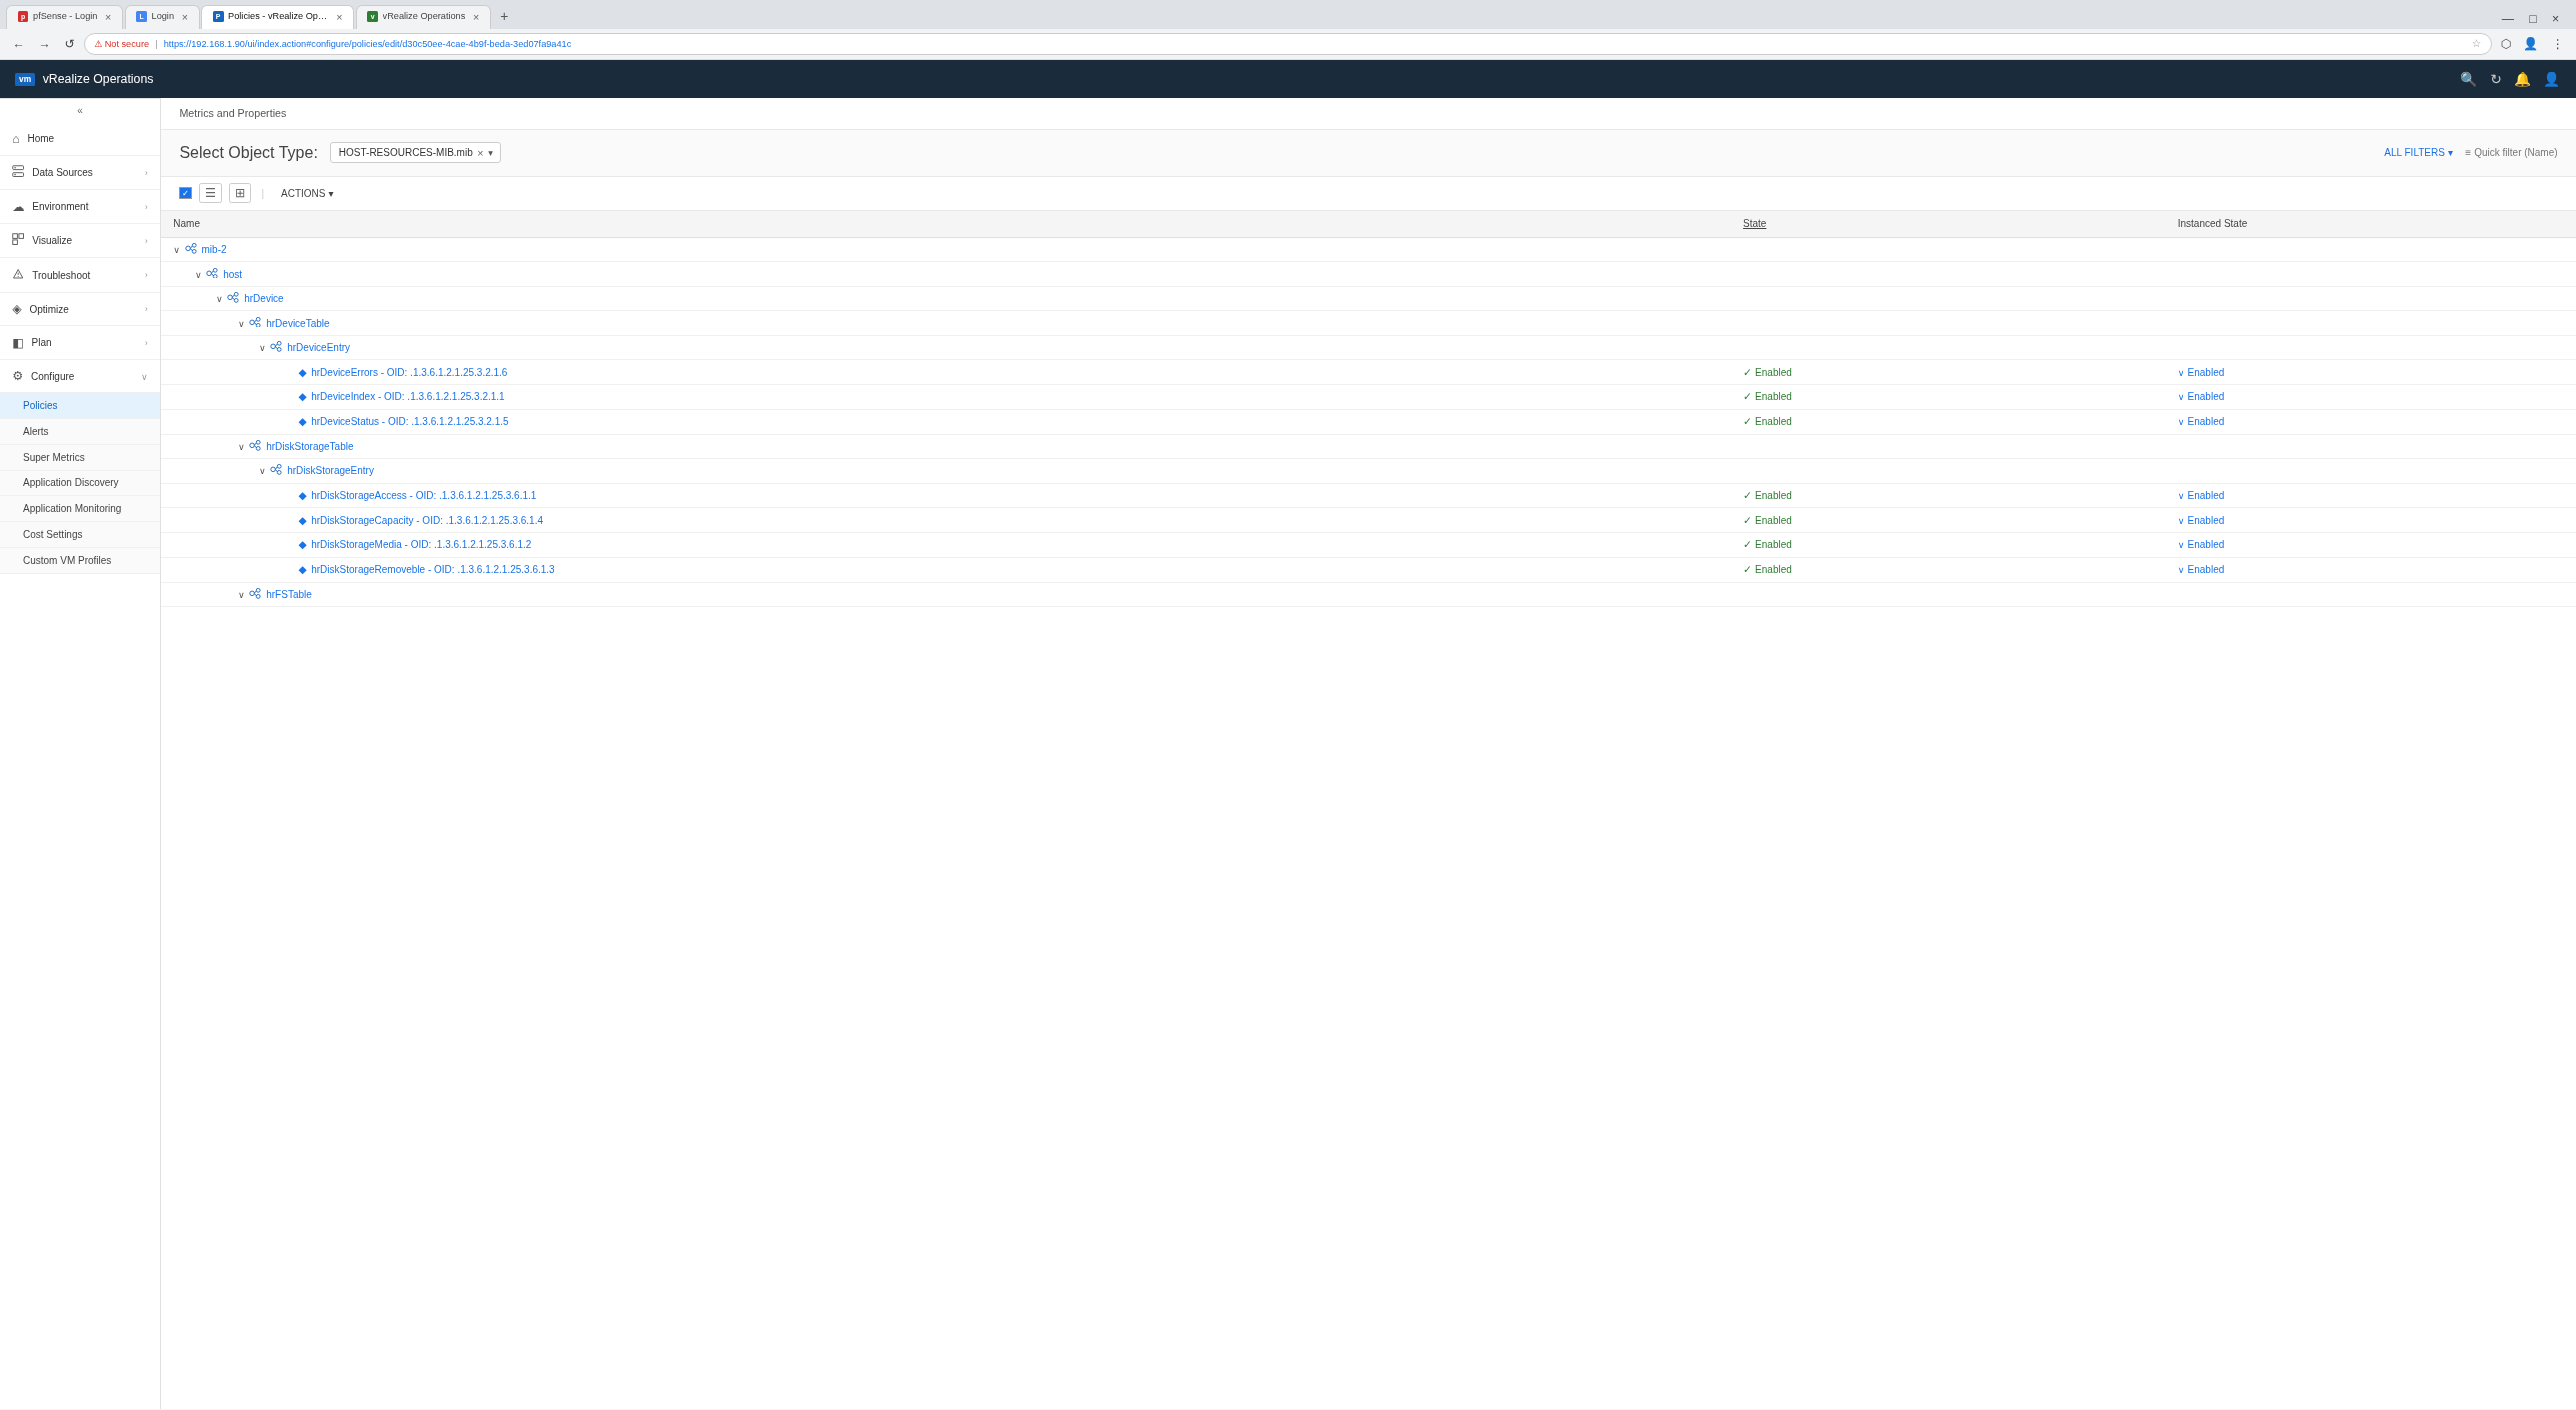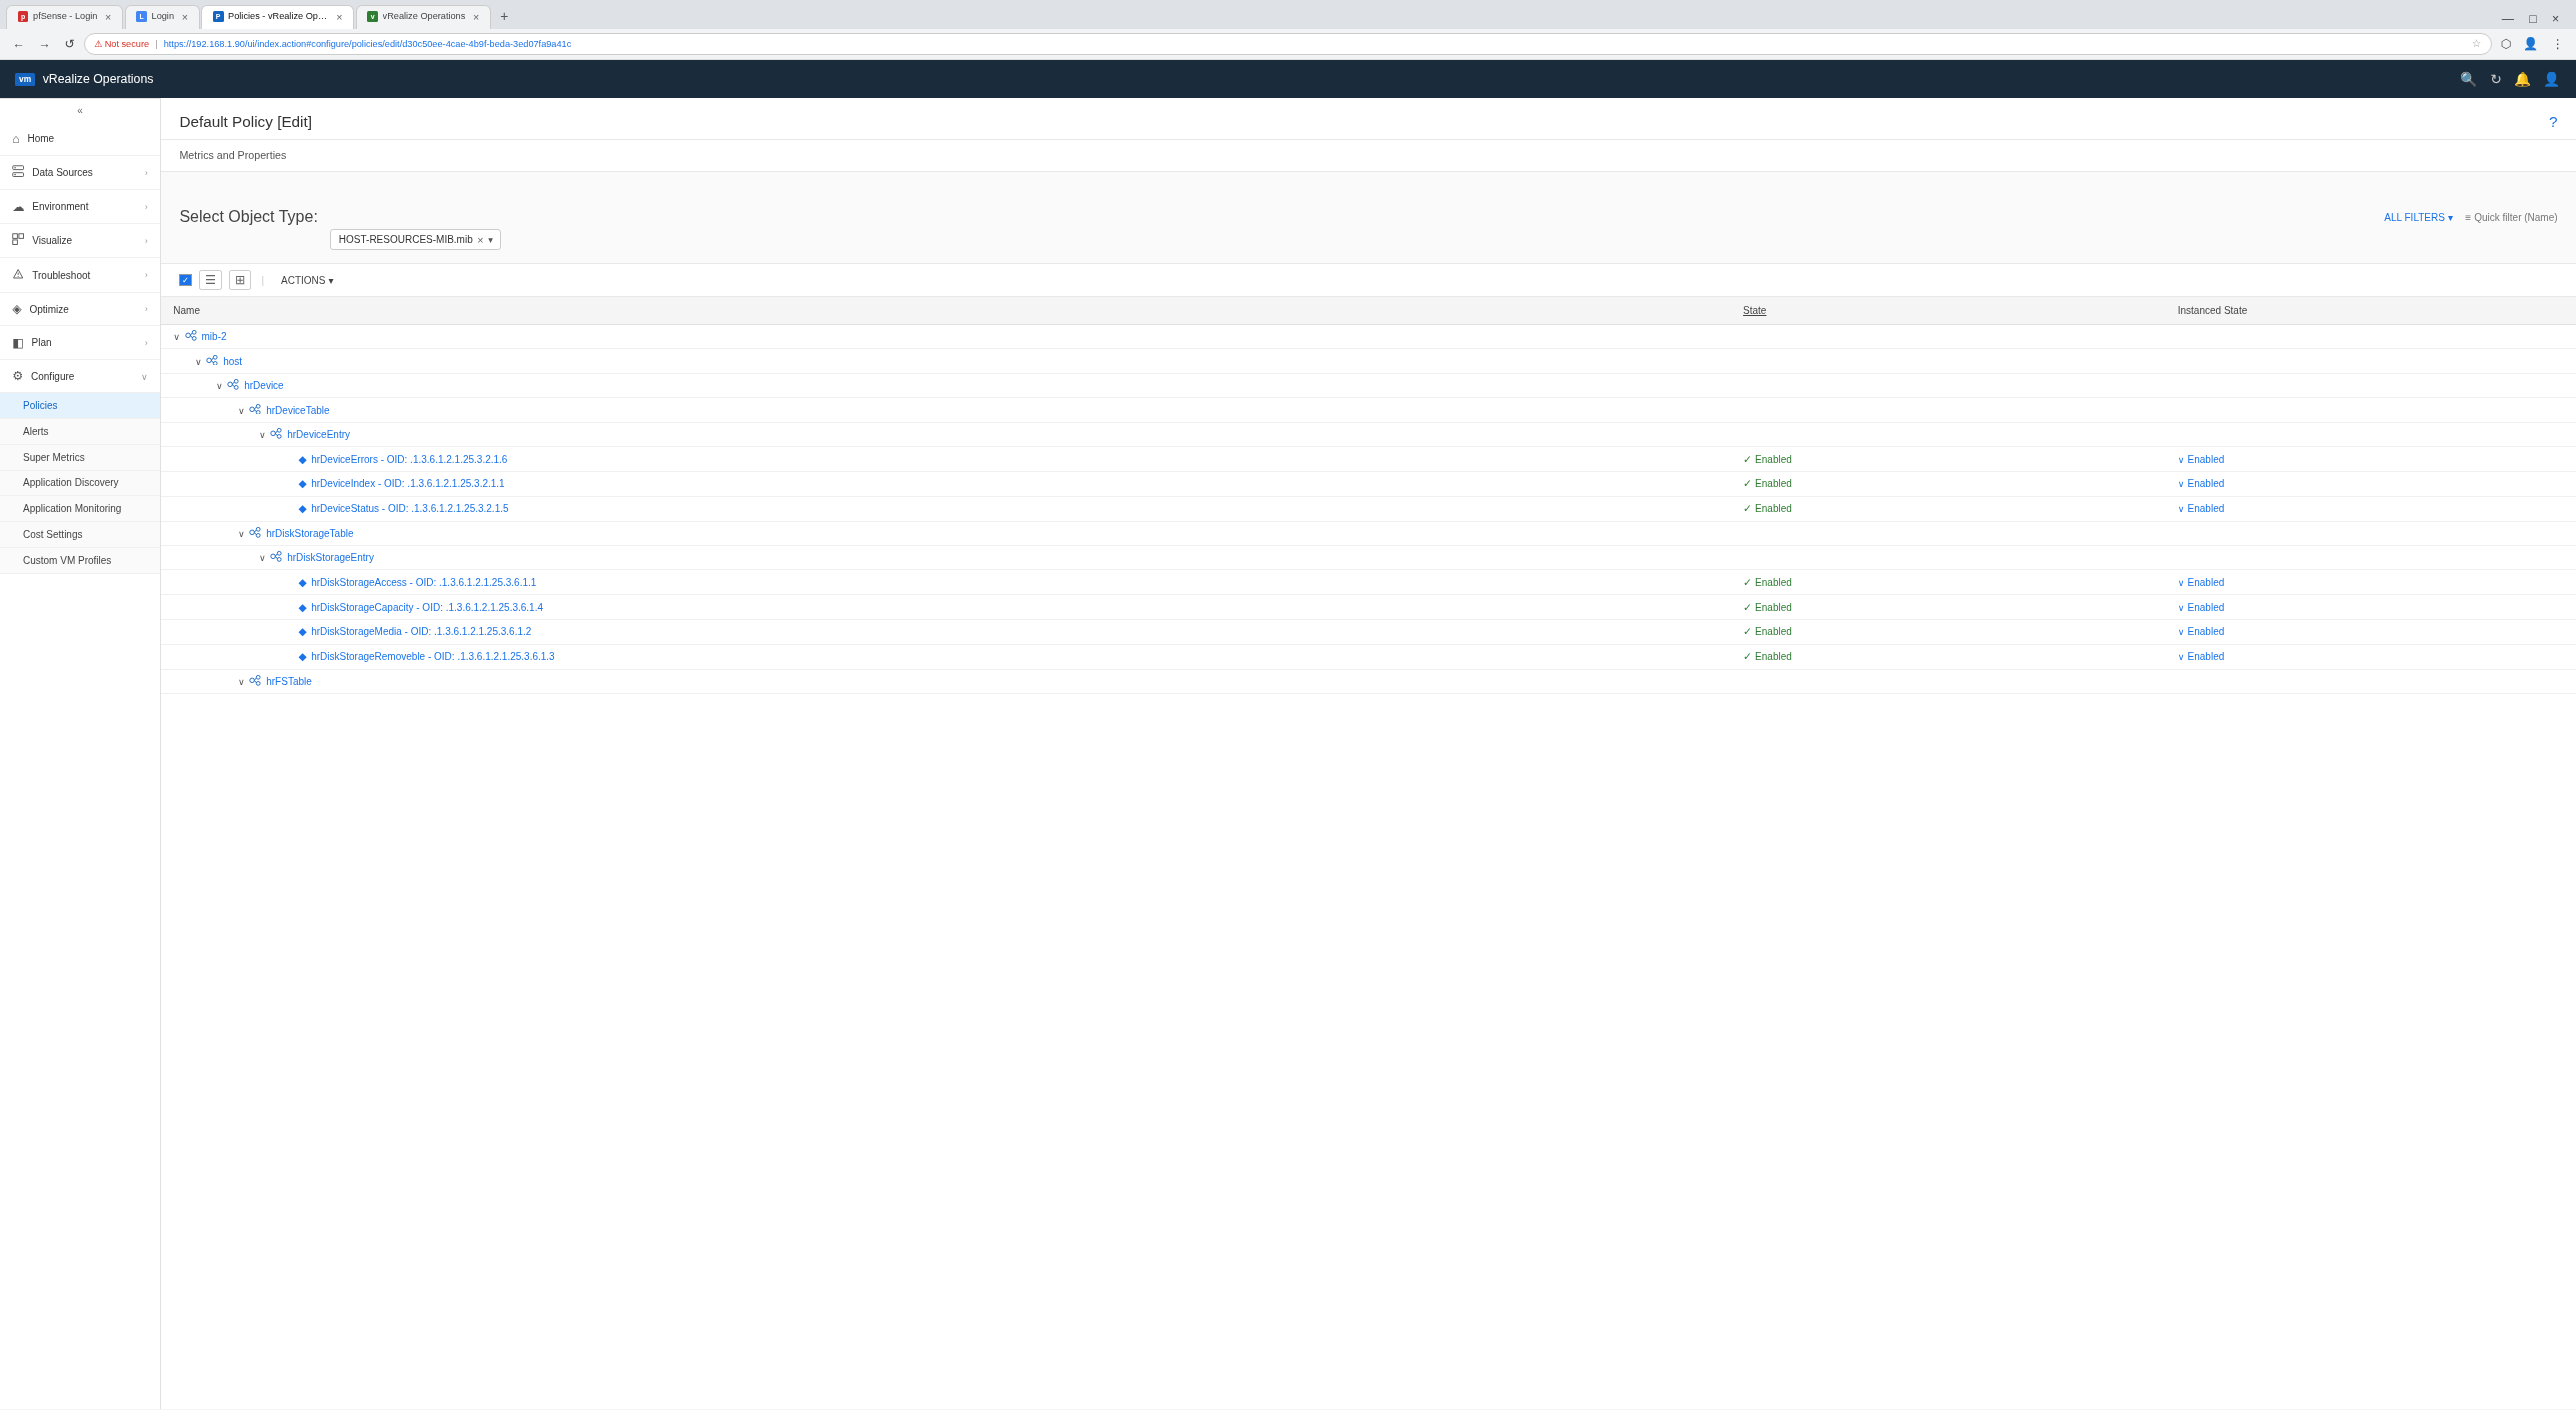--- a/index.html
+++ b/index.html
@@ -43,21 +43,21 @@
     
     .main-content { flex: 1; overflow-y: auto; background: #fff; }
     .page-header { padding: 15.3px 18.4px 7.7px; border-bottom: 0.8px solid #e8e8e8; display: flex; align-items: center; justify-content: space-between; }
     .page-title { font-size: 15.3px; color: #333; font-weight: 400; }
     .help-icon { color: #1a73e8; font-size: 15.3px; }
     .section-title { font-size: 10.7px; color: #555; padding: 9.2px 18.4px; border-bottom: 0.8px solid #e8e8e8; }
 
     
     .filter-bar { padding: 12.3px 18.4px; display: flex; align-items: center; gap: 12.3px; background: #fafafa; border-bottom: 0.8px solid #e8e8e8; }
     .filter-label { color: #444; font-size: 16px; }
-    .object-type-select { display: flex; align-items: center; border: 0.8px solid #ccc; border-radius: 3.1px; padding: 3.8px 7.7px; background: #fff; gap: 4.6px; min-width: 168px; margin-top: 45px; }
+    .object-type-select { display: flex; align-items: center; border: 0.8px solid #ccc; border-radius: 3.1px; padding: 3.8px 7.7px; background: #fff; gap: 4.6px; min-width: 168px; }
     .object-type-text { font-size: 10px; color: #333; flex: 1; }
     .clear-btn { color: #666; cursor: pointer; font-size: 10.7px; }
     .dropdown-arrow { color: #555; font-size: 9.2px; }
     .filter-actions { margin-left: auto; display: flex; gap: 12.3px; align-items: center; }
     .all-filters-btn { color: #1a73e8; font-size: 10px; font-weight: 500; cursor: pointer; display: flex; align-items: center; gap: 3.1px; }
     .quick-filter { color: #777; font-size: 10px; cursor: pointer; display: flex; align-items: center; gap: 3.1px; }
 
     
     .table-toolbar { display: flex; align-items: center; padding: 6.1px 18.4px; border-bottom: 0.8px solid #e8e8e8; gap: 7.7px; }
     .toolbar-checkbox { width: 12.3px; height: 12.3px; border: 0.8px solid #999; background: #1a73e8; cursor: pointer; display: flex; align-items: center; justify-content: center; }
@@ -242,24 +242,20 @@
         <div class="sidebar-sub-item">
           <span>Cost Settings</span>
         </div>
         <div class="sidebar-sub-item">
           <span>Custom VM Profiles</span>
         </div>
       </div>
     </div>
 
     <div class="main-content">
-      <div class="page-header">
-        <h1 class="page-title">Default Policy [Edit]</h1>
-        <span class="help-icon">?</span>
-      </div>
 
       <div class="section-title">Metrics and Properties</div>
 
       <div class="filter-bar">
         <span class="filter-label">Select Object Type:</span>
         <div class="object-type-select">
           <span class="object-type-text">HOST-RESOURCES-MIB.mib</span>
           <span class="clear-btn">×</span>
           <span class="dropdown-arrow">▾</span>
         </div>

